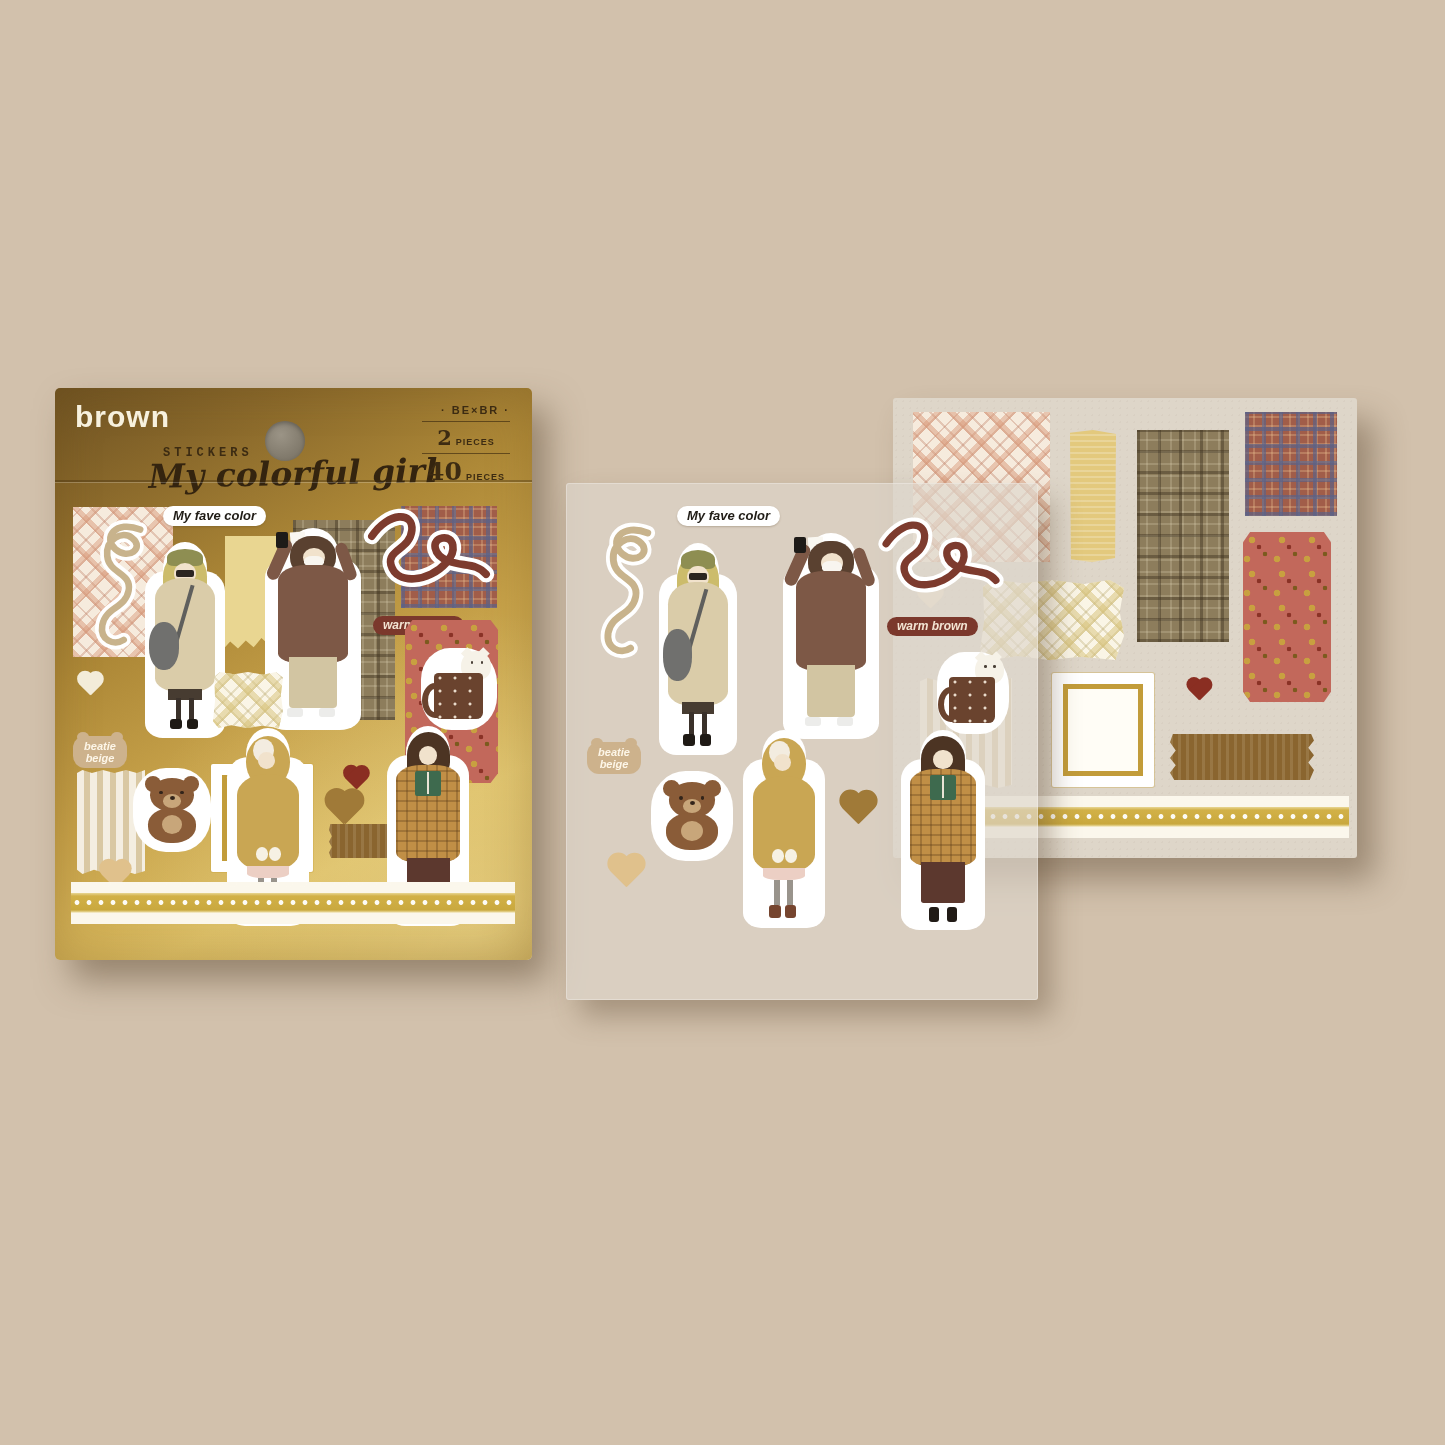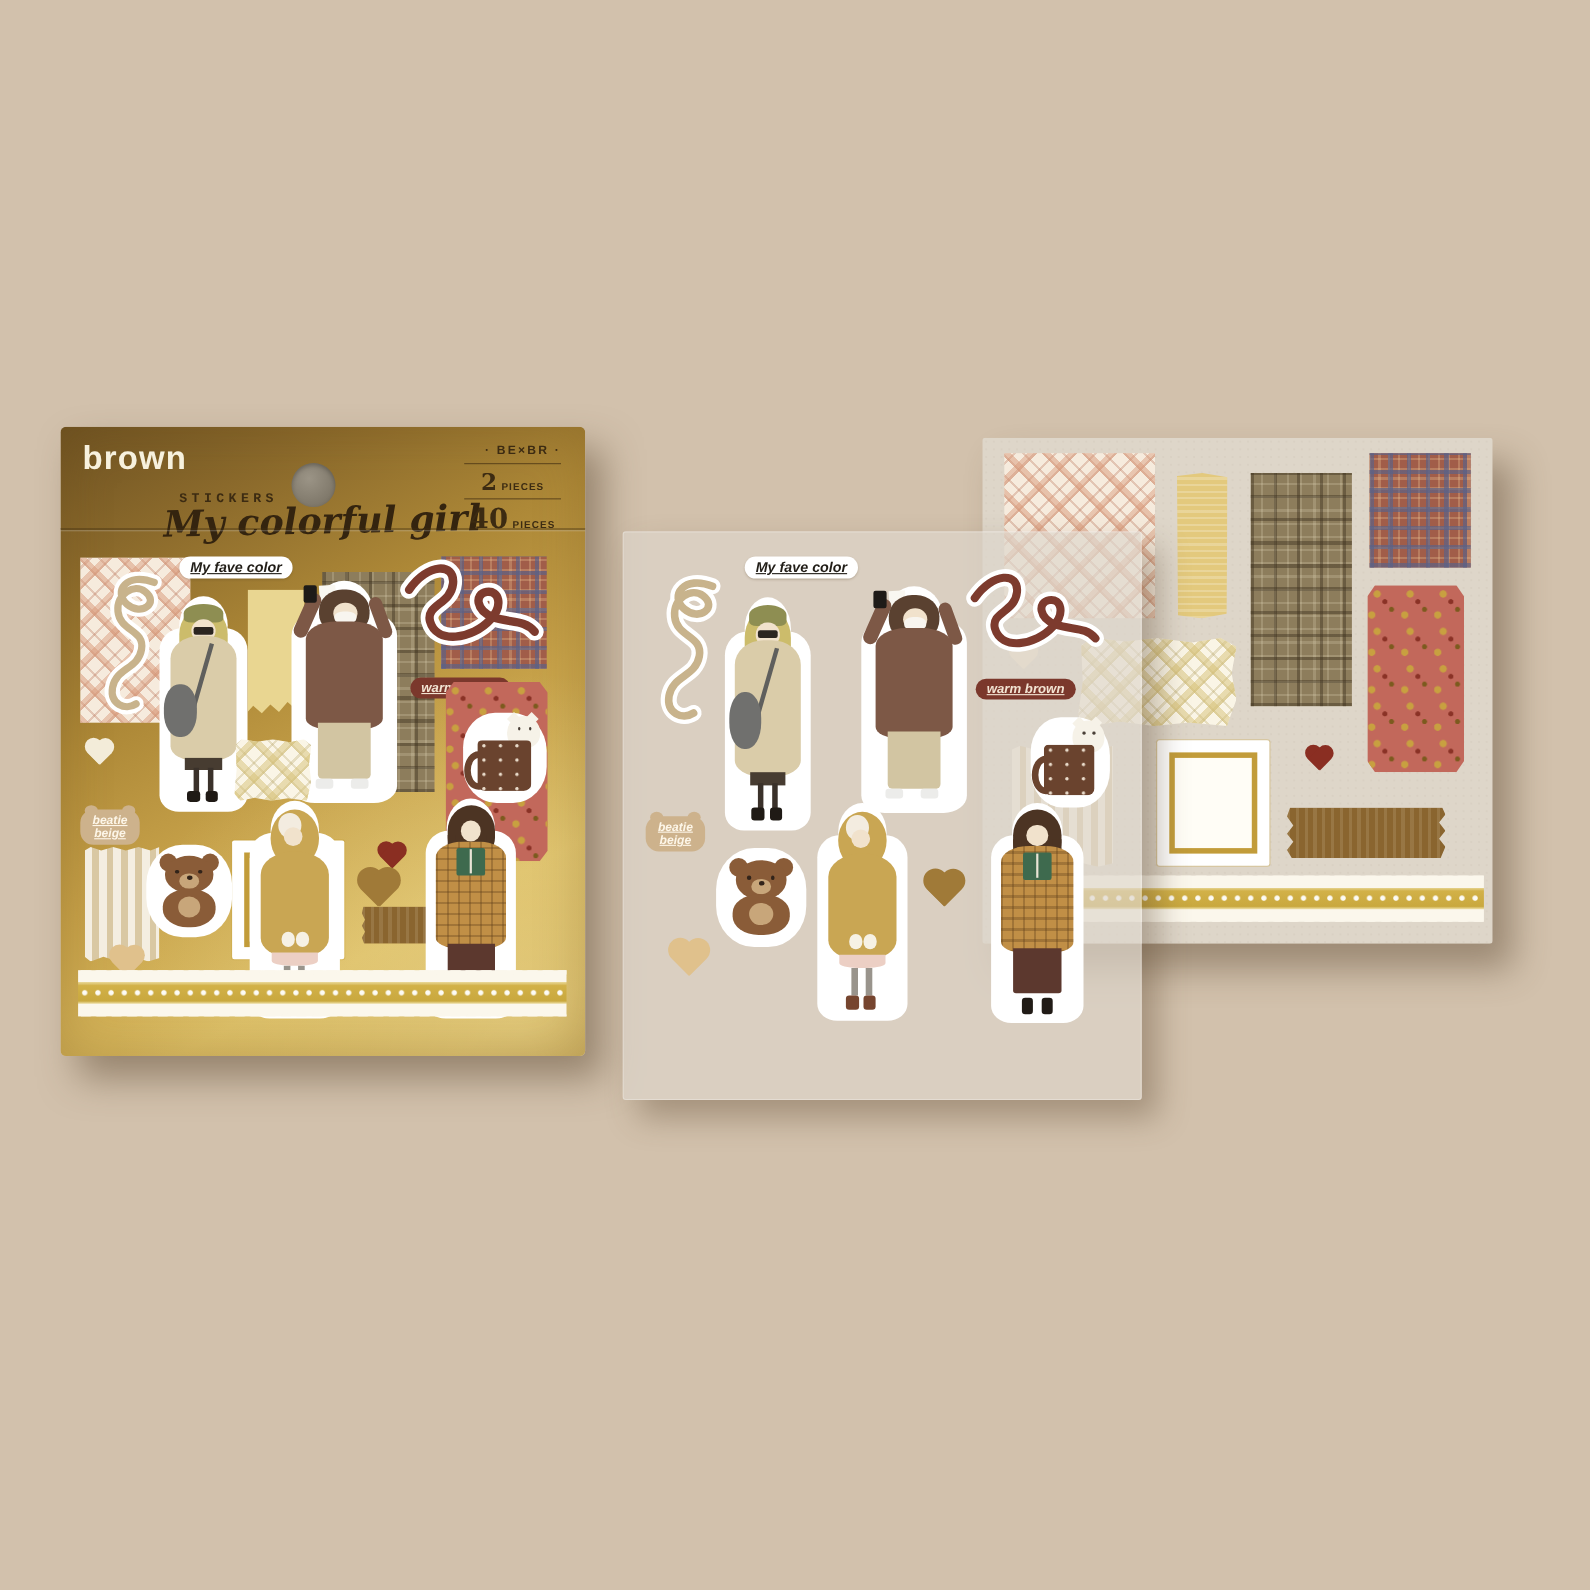--- a/index.html
+++ b/index.html
@@ -83,21 +83,21 @@
     background-position:0 -2px,0 38px,0 17px,0 0;
     background-repeat:repeat-x,repeat-x,repeat-x,no-repeat;}
 
   
   .heart{--c:#fff;}
   .heart::before,.heart::after{content:"";position:absolute;top:0;width:52%;height:82%;
     border-radius:50px 50px 0 0;background:var(--c);}
   .heart::before{left:50%;transform:rotate(-45deg);transform-origin:0 100%;}
   .heart::after{left:0;transform:rotate(45deg);transform-origin:100% 100%;}
 
-  .lbl{font-style:italic;font-weight:bold;white-space:nowrap;border-radius:11px;padding:3px 10px;line-height:1.1;text-decoration:underline;}
+  .lbl{font-style:italic;font-weight:bold;white-space:nowrap;border-radius:11px;padding:3px 10px;line-height:1.1;}
   .lbl-fave{background:#fff;color:#211d17;font-size:13px;box-shadow:0 1px 2px rgba(80,60,30,.25);}
   .lbl-warm{background:#7b382c;color:#f3e4d3;font-size:12px;}
   .lbl-beige{background:#cdb28c;color:#fdf6e8;font-size:11px;white-space:normal;width:36px;text-align:center;
     border-radius:12px;padding:4px 9px;}
   .lbl-beige::before,.lbl-beige::after{content:"";position:absolute;top:-4px;width:12px;height:10px;border-radius:50%;background:#cdb28c;}
   .lbl-beige::before{left:4px;} .lbl-beige::after{right:4px;}
 
   
   .teddy .halo{inset:-3%;background:#fff;border-radius:42%;}
   .teddy .ear1,.teddy .ear2{width:22%;height:20%;border-radius:50%;background:#8a5c38;top:7%;}

